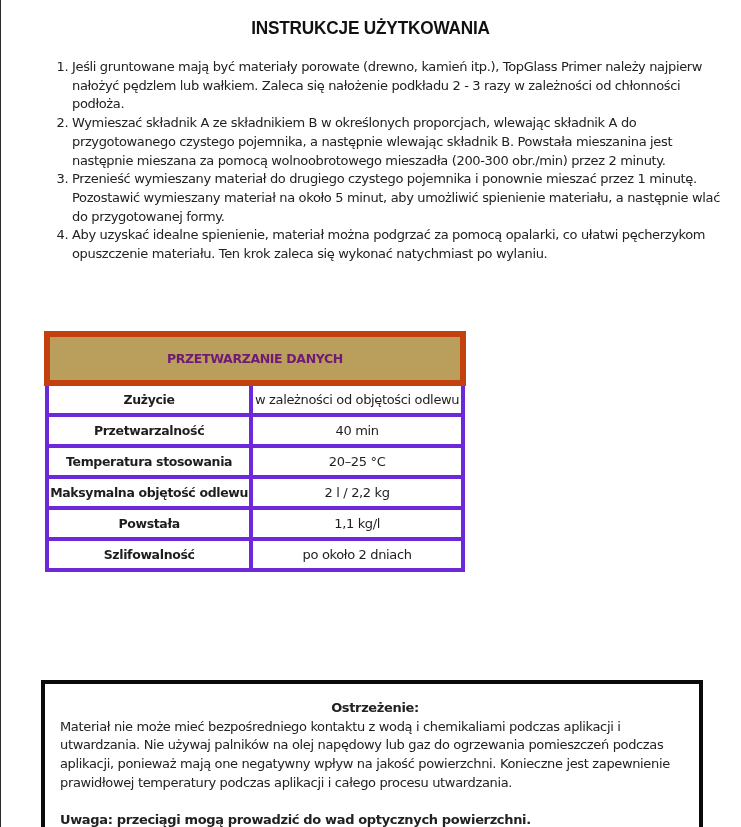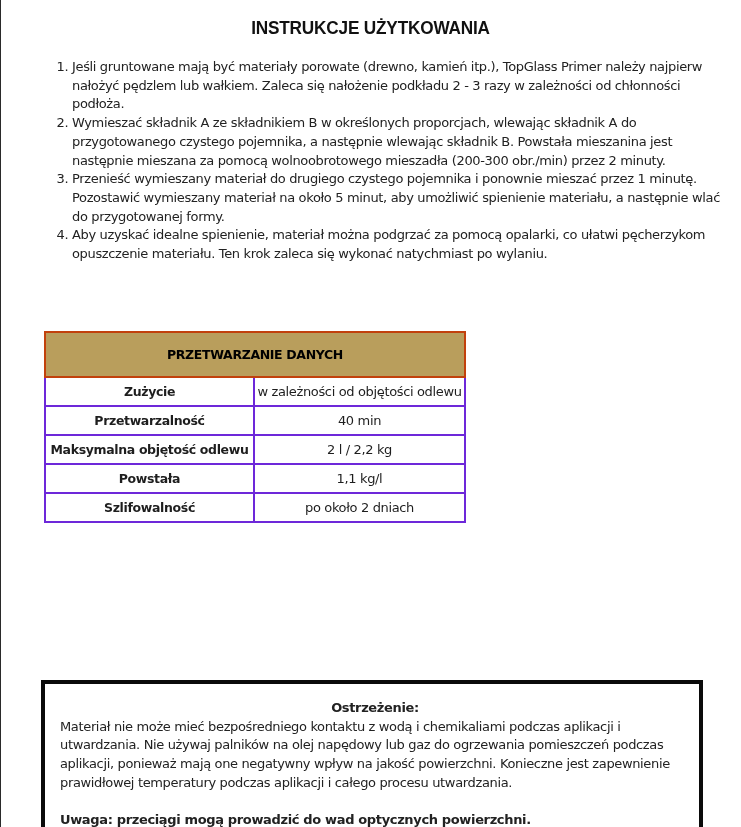--- a/index.html
+++ b/index.html
@@ -60,30 +60,30 @@
       position: absolute;
       left: 44px;
       top: 331px;
       width: 422px;
       border-collapse: collapse;
       font-size: 13px;
       letter-spacing: -0.35px;
     }
     .data-table .hdr-cell {
       background: #b99e5c;
-      color: #000000;
+      color: #701a75;
       font-weight: bold;
       text-align: center;
       height: 43px;
       padding: 0;
       font-size: 12.5px;
-      border: 2px solid #c2410c;
+      border: 6px solid #c2410c;
     }
     .data-table td {
-      border: 2px solid #6d28d9;
+      border: 4px solid #6d28d9;
       text-align: center;
       height: 27px;
       padding: 0;
       color: #1e1e1e;
     }
     .data-table td.label {
       width: 206px;
       font-weight: bold;
       font-size: 12.5px;
     }
@@ -148,20 +148,24 @@
   <tbody>
     <tr>
       <td class="label">Zużycie</td>
       <td class="value">w zależności od objętości odlewu</td>
     </tr>
     <tr>
       <td class="label">Przetwarzalność</td>
       <td class="value">40 min</td>
     </tr>
     <tr>
+      <td class="label">Temperatura stosowania</td>
+      <td class="value">20–25 °C</td>
+    </tr>
+    <tr>
       <td class="label">Maksymalna objętość odlewu</td>
       <td class="value">2 l / 2,2 kg</td>
     </tr>
     <tr>
       <td class="label">Powstała</td>
       <td class="value">1,1 kg/l</td>
     </tr>
     <tr>
       <td class="label">Szlifowalność</td>
       <td class="value">po około 2 dniach</td>

